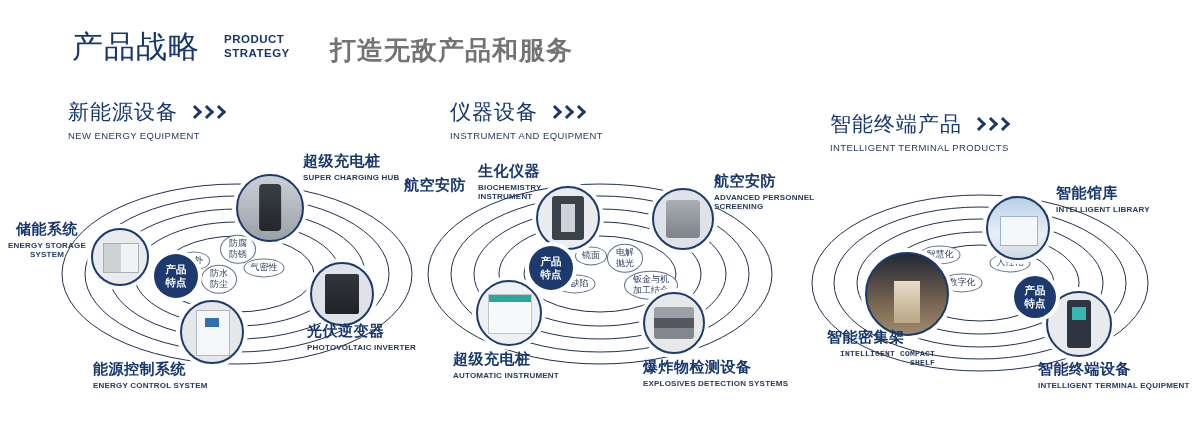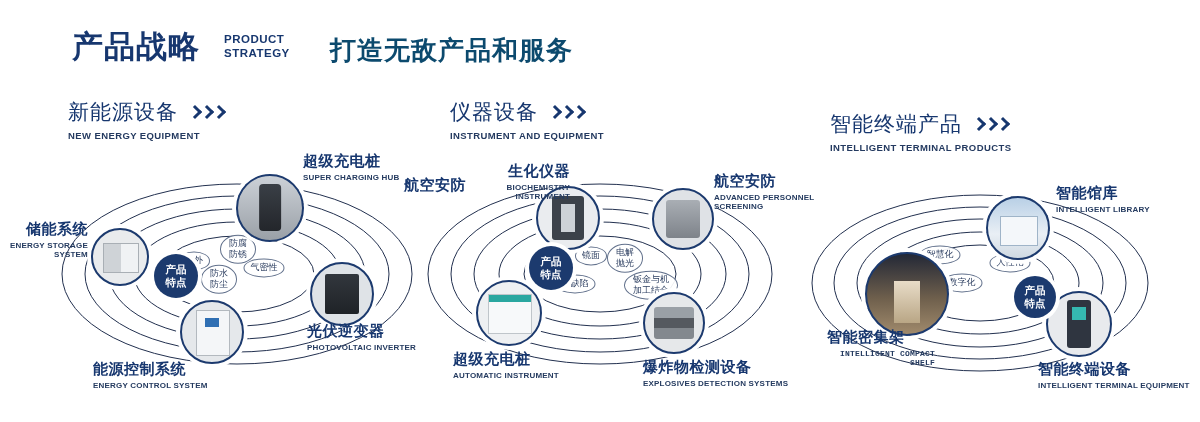--- a/index.html
+++ b/index.html
@@ -1,29 +1,29 @@
 <!DOCTYPE html>
 <html><head>
 <meta charset="utf-8">
 <style>
   html,body{margin:0;padding:0;background:#ffffff;}
   body{font-family:"Liberation Sans","DejaVu Sans",sans-serif;}
   .canvas{position:relative;width:1200px;height:422px;background:#fff;overflow:hidden;color:#17376f;}
 
   
-  .hd-title{position:absolute;left:72px;top:26px;font-size:31px;font-weight:bold;color:#17376f;letter-spacing:1px;}
+  .hd-title{position:absolute;left:72px;top:26px;font-size:31px;font-weight:normal;color:#17376f;letter-spacing:1px;}
   .hd-en{position:absolute;left:224px;top:33px;font-size:11.5px;font-weight:bold;color:#17376f;line-height:1.2;letter-spacing:0.5px;}
-  .hd-tagline{position:absolute;left:330px;top:33px;font-size:26px;font-weight:bold;color:#0c4a6e;letter-spacing:1px;}
+  .hd-tagline{position:absolute;left:330px;top:33px;font-size:26px;font-weight:bold;color:#737373;letter-spacing:1px;}
 
   
   .sec-head{position:absolute;white-space:nowrap;}
   .sec-title{font-size:21px;font-weight:normal;color:#17376f;letter-spacing:1px;vertical-align:middle;}
   .chevrons{display:inline-block;margin-left:10px;vertical-align:middle;}
   .chevrons i{display:inline-block;width:7px;height:7px;border-top:3px solid #17376f;border-right:3px solid #17376f;transform:rotate(45deg);margin-left:2px;}
-  .sec-sub{font-size:9.5px;font-weight:bold;color:#243a60;letter-spacing:0.4px;margin-top:4px;}
+  .sec-sub{font-size:9.5px;font-weight:normal;color:#243a60;letter-spacing:0.4px;margin-top:4px;}
 
   
   .orbits{position:absolute;}
   .orbits ellipse{fill:none;stroke:#22304f;stroke-width:1;}
 
   
   .node{position:absolute;border-radius:50%;border:2px solid #1c3a6e;overflow:hidden;background:#e8eaed;box-shadow:0 0 0 4px #fff;z-index:3;}
   .node::before,.node::after{content:"";position:absolute;}
   .p1{background:linear-gradient(180deg,#ccd1d7 0%,#9aa0a7 100%);}
   .p1::after{left:50%;top:12%;width:34%;height:74%;transform:translateX(-50%);background:linear-gradient(180deg,#3a3f46,#23262b);border-radius:4px;}
@@ -103,21 +103,21 @@
 
   <div class="tag" style="left:194px;top:261px;">户外</div>
   <div class="tag w2" style="left:238px;top:249px;">防腐防锈</div>
   <div class="tag" style="left:264px;top:268px;">气密性</div>
   <div class="tag w2" style="left:219px;top:279px;">防水防尘</div>
 
   <div class="nlabel" style="left:303px;top:152px;">
     <div class="zh">超级充电桩</div>
     <div class="en">SUPER CHARGING HUB</div>
   </div>
-  <div class="nlabel ra" style="left:6px;top:220px;width:82px;">
+  <div class="nlabel ra" style="left:6px;top:220px;width:82px;text-align:center;">
     <div class="zh">储能系统</div>
     <div class="en">ENERGY STORAGE SYSTEM</div>
   </div>
   <div class="nlabel" style="left:307px;top:322px;">
     <div class="zh">光伏逆变器</div>
     <div class="en">PHOTOVOLTAIC INVERTER</div>
   </div>
   <div class="nlabel" style="left:93px;top:360px;">
     <div class="zh">能源控制系统</div>
     <div class="en">ENERGY CONTROL SYSTEM</div>
@@ -146,21 +146,21 @@
     </div>
 
   <div class="tag" style="left:591px;top:256px;">镜面</div>
   <div class="tag w2" style="left:625px;top:258px;">电解抛光</div>
   <div class="tag" style="left:575px;top:284px;">零缺陷</div>
   <div class="tag w4" style="left:651px;top:285px;">钣金与机加工结合</div>
 
   <div class="nlabel" style="left:404px;top:176px;">
     <div class="zh">航空安防</div>
   </div>
-  <div class="nlabel" style="left:478px;top:162px;width:92px;text-align:right;">
+  <div class="nlabel" style="left:478px;top:162px;width:92px;">
     <div class="zh">生化仪器</div>
     <div class="en">BIOCHEMISTRY INSTRUMENT</div>
   </div>
   <div class="nlabel" style="left:714px;top:172px;width:110px;">
     <div class="zh">航空安防</div>
     <div class="en">ADVANCED PERSONNEL SCREENING</div>
   </div>
   <div class="nlabel" style="left:453px;top:350px;">
     <div class="zh">超级充电桩</div>
     <div class="en">AUTOMATIC INSTRUMENT</div>

